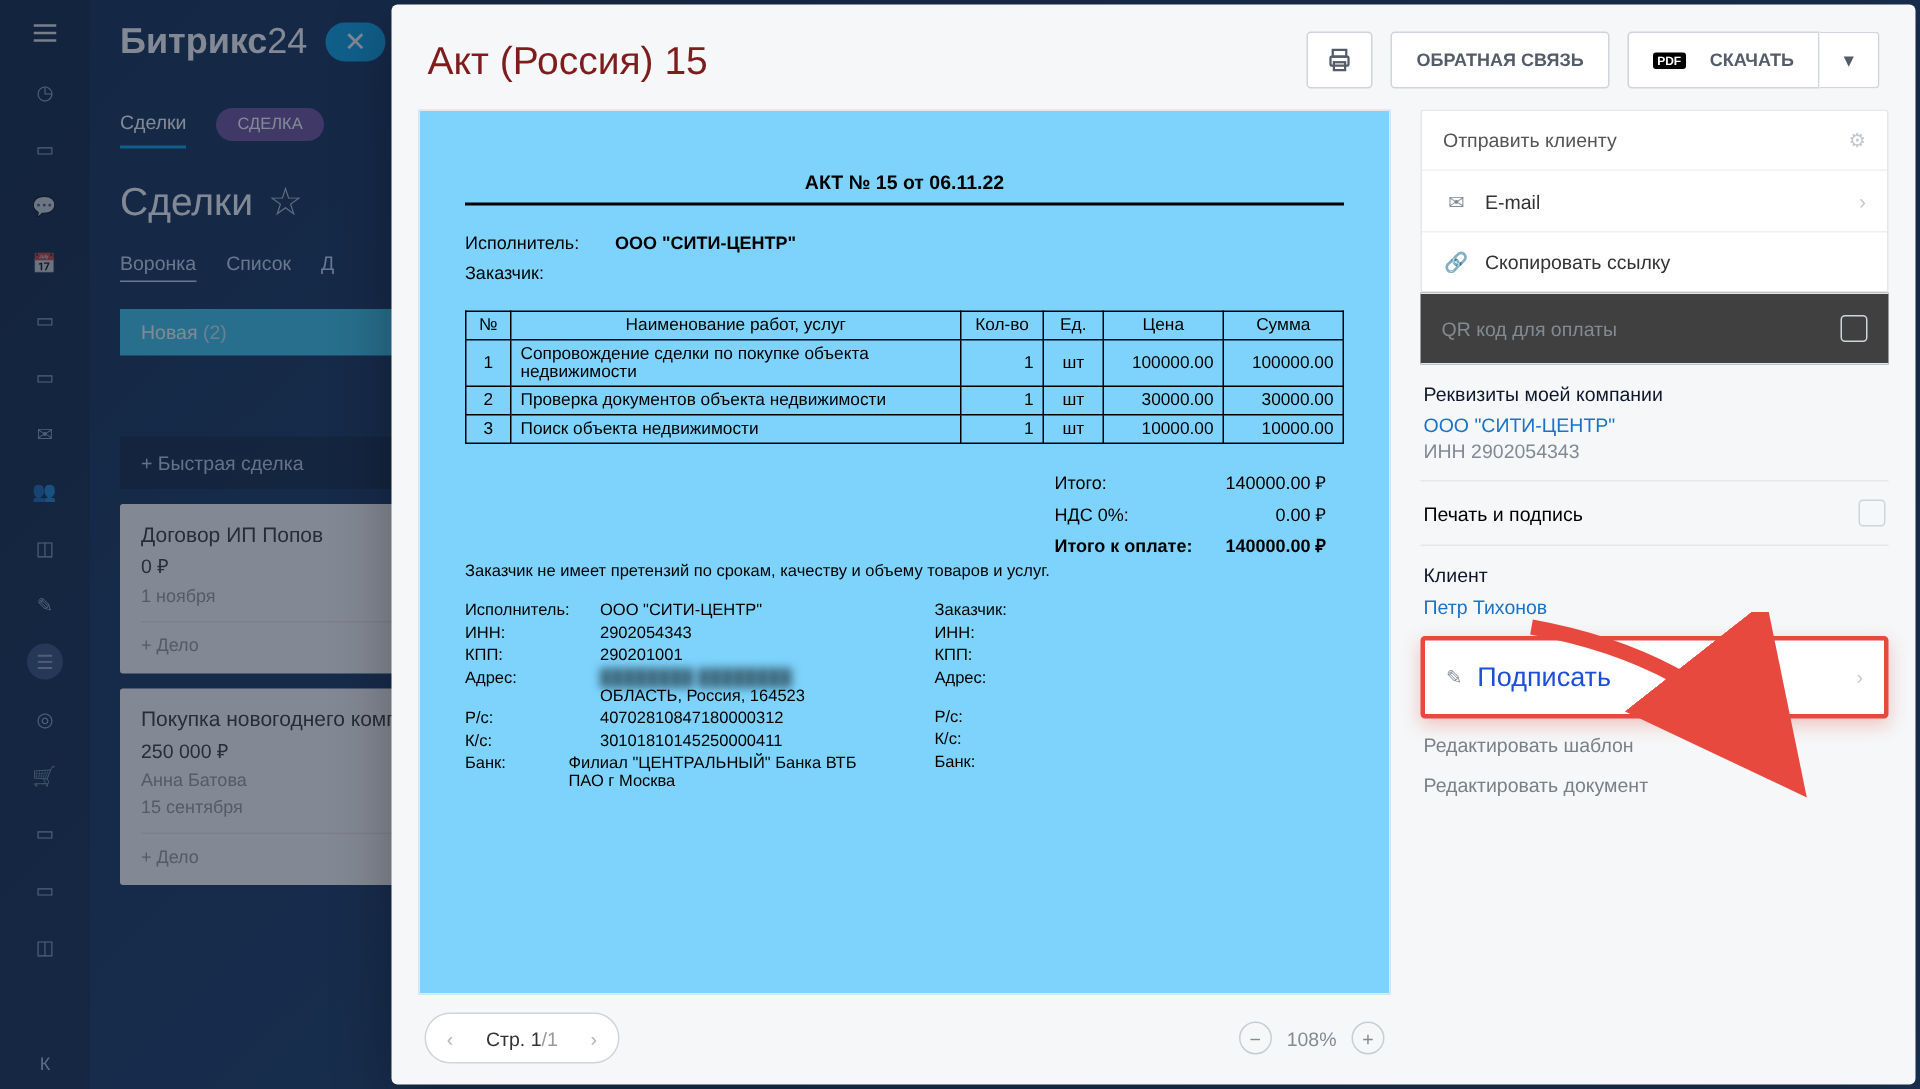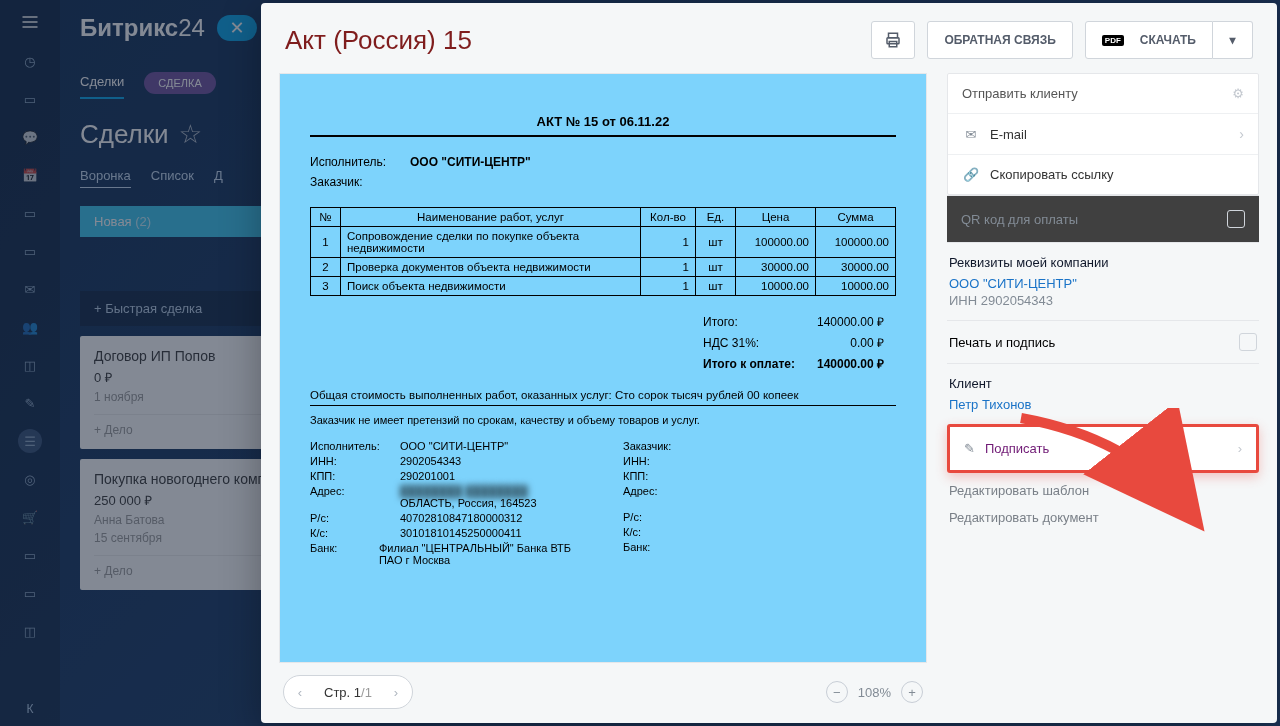--- a/index.html
+++ b/index.html
@@ -90,21 +90,21 @@
 .mail-ico { color: #0b66c3; }
 .plain { padding: 12px 2px; }
 .plain .lbl { color: #0f172a; font-size: 13px; margin-bottom: 6px; }
 .link { color: #1a73c7; cursor: pointer; }
 .muted { color: #828b95; }
 .tick { width: 18px; height: 18px; border: 1px solid #d0d5db; border-radius: 3px; }
 .side-flat { display: flex; align-items: center; padding: 12px 2px; justify-content: space-between; }
 
 .sign-box { background: #fff; border: 3px solid #e8493e; border-radius: 3px; box-shadow: 0 4px 12px rgba(232,73,62,0.3); }
 .sign-row { display: flex; align-items: center; padding: 14px 14px; gap: 10px; cursor: pointer; }
-.sign-row .txt { flex: 1; color: #701a75; font-size: 13px; }
+.sign-row .txt { flex: 1; color: #1d4ed8; font-size: 18px; }
 
 .side-links { padding: 4px 2px; }
 .side-links div { color: #7a8088; padding: 6px 0; cursor: pointer; font-size: 13px; }
 
 
 .arrow { position: absolute; top: 405px; left: 750px; pointer-events: none; }
 .arrow svg { width: 240px; height: 150px; }
 </style>
 </head>
 <body>
@@ -252,31 +252,30 @@
             </tbody>
           </table>
           <div class="totals">
             <table>
               <tbody>
                   <tr>
                     <td>Итого:</td>
                     <td class="r" style="text-align:right">140000.00 ₽</td>
                   </tr>
               <tr>
-                    <td>НДС 31%:</td>
+                    <td>НДС 0%:</td>
                     <td style="text-align:right">0.00 ₽</td>
                   </tr>
               <tr class="bold">
                     <td>Итого к оплате:</td>
                     <td style="text-align:right">140000.00 ₽</td>
                   </tr>
             </tbody>
               </table>
           </div>
-          <div class="sum-words">Общая стоимость выполненных работ, оказанных услуг: Сто сорок тысяч рублей 00 копеек</div>
           <div class="noclaim">Заказчик не имеет претензий по срокам, качеству и объему товаров и услуг.</div>
           <div class="det-cols">
             <div class="det-col">
               <div class="det-row">
                   <div class="dl">Исполнитель:</div>
                   <div>ООО "СИТИ-ЦЕНТР"</div>
                 </div>
               <div class="det-row">
                   <div class="dl">ИНН:</div>
                   <div>2902054343</div>

